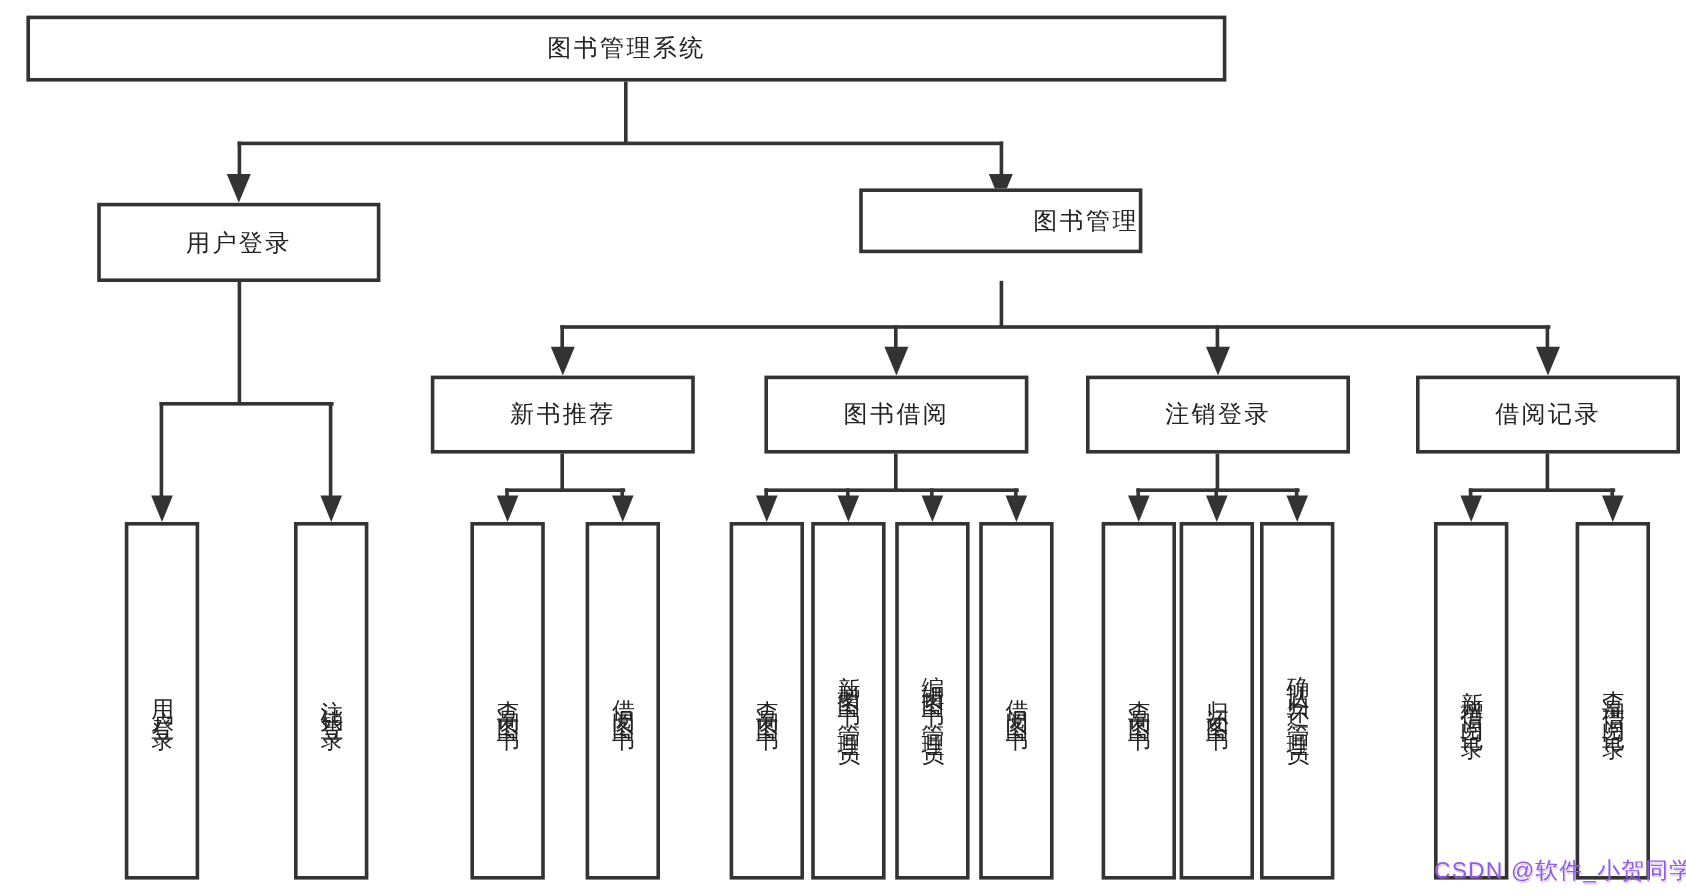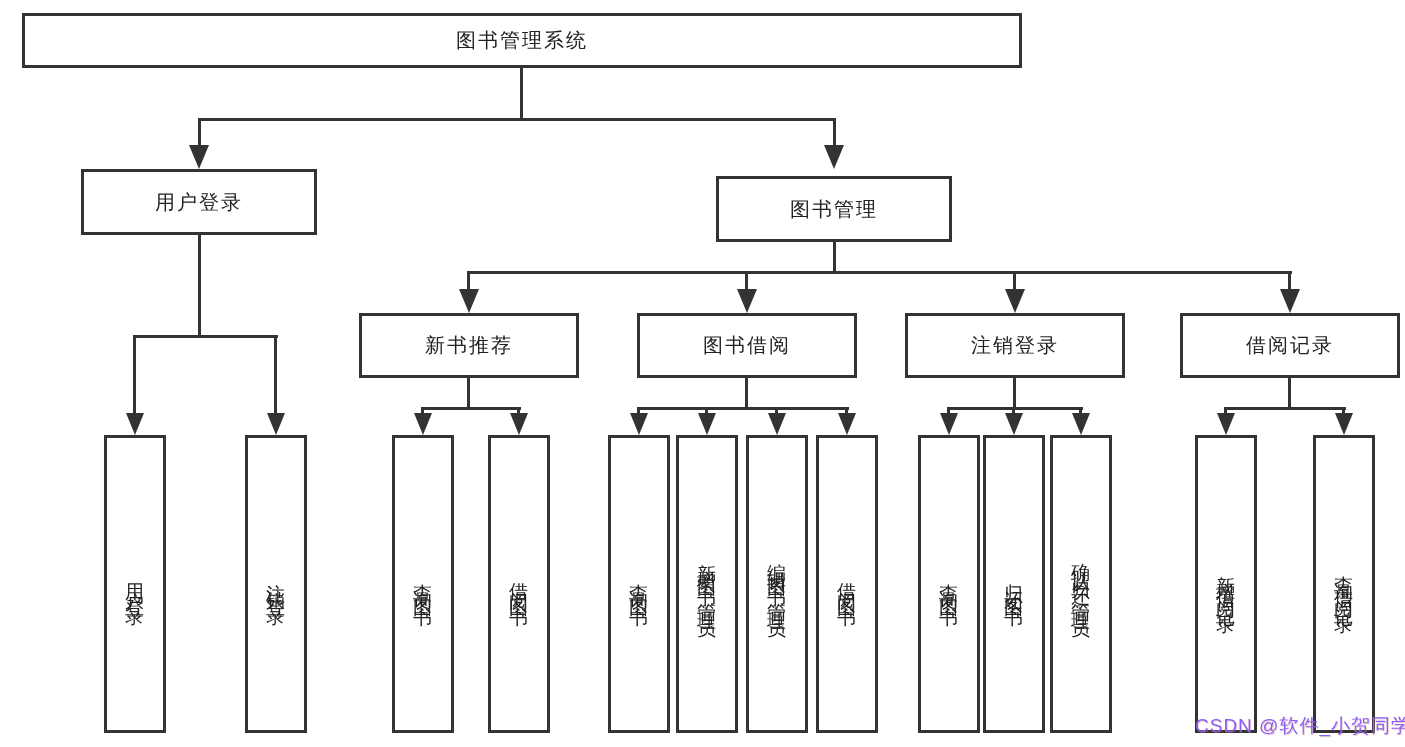--- a/index.html
+++ b/index.html
@@ -127,21 +127,21 @@
   <div class="vline" style="left:1342px; top:407px; height:9px;"></div>
   <div class="arrow sm" style="left:1335px; top:413px;"></div>
 
   <div class="box" style="left:22px; top:13px; width:1000px; height:55px;">
     <span class="lbl">图书管理系统</span>
   </div>
 
   <div class="box" style="left:81px; top:169px; width:236px; height:66px;">
     <span class="lbl">用户登录</span>
   </div>
-  <div class="box" style="left:716px; top:176px; width:236px; height:66px;">
+  <div class="box" style="left:716px; top:157px; width:236px; height:54px;justify-content:flex-end;">
     <span class="lbl">图书管理</span>
   </div>
 
   <div class="box" style="left:637px; top:313px; width:220px; height:65px;">
     <span class="lbl">图书借阅</span>
   </div>
   <div class="box" style="left:359px; top:313px; width:220px; height:65px;">
     <span class="lbl">新书推荐</span>
   </div>
   <div class="box" style="left:905px; top:313px; width:220px; height:65px;">

